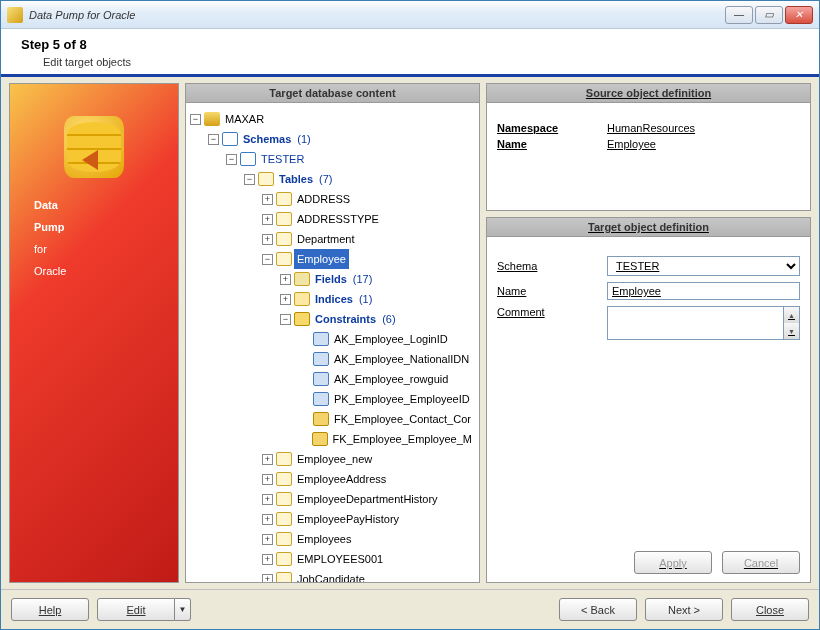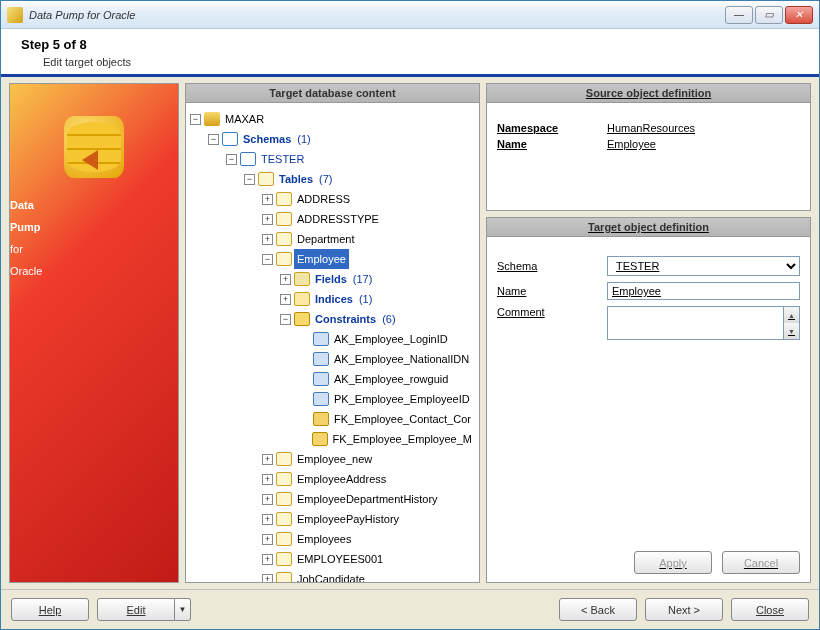--- a/index.html
+++ b/index.html
@@ -17,21 +17,21 @@
 .steparea { background: #fff; padding: 8px 20px 6px 20px; border-bottom: 3px solid #1941a5; }
 .step-title { font-size: 13px; font-weight: bold; color: #000; margin-bottom: 4px; }
 .step-sub { font-size: 11px; color: #333; margin-left: 22px; }
 
 .content { flex: 1; display: flex; gap: 6px; padding: 6px 8px; background: #ece9d8; overflow: hidden; }
 
 .sidebar { width: 170px; background: linear-gradient(135deg,#f8c44a 0%, #ef3b2c 35%, #c11b17 100%); border: 1px solid #999; position: relative; display: flex; flex-direction: column; align-items: center; padding-top: 32px; }
 .sidebar .db-icon { width: 60px; height: 62px; background: radial-gradient(circle at 35% 30%, #ffe07a, #e4a400); border-radius: 10px 10px 10px 10px / 12px 12px 12px 12px; display:flex; align-items:center; justify-content:center;}
 .sidebar .db-icon::before { content:''; width:54px; height:50px; background: repeating-linear-gradient(180deg,#f7c731 0 12px,#d9a100 12px 14px); border-radius:26px/12px; display:block;}
 .sidebar .arrow { position: absolute; top: 66px; left: 62px; width: 0; height: 0; border: 10px solid transparent; border-right: 16px solid #cf5a14; }
-.sidebar-text { margin-top: 16px; color: #fff; font-size: 20px; line-height: 22px; text-align: left; width: 100%; }
+.sidebar-text { margin-top: 16px; color: #fff; font-size: 20px; line-height: 22px; text-align: left; padding-left: 24px; width: 100%; }
 .sidebar-text .dp { font-weight: bold; }
 .sidebar-text .fo { font-weight: normal; }
 
 .panel { flex: 1; background: #fff; border: 1px solid #999; display: flex; flex-direction: column; overflow: hidden; }
 .panel-header { background: linear-gradient(#c6c6c6,#b4b4b4); text-align: center; font-weight: bold; color: #333; padding: 3px 0; border-bottom: 1px solid #999; font-size: 11px; }
 
 .right-col { width: 325px; display: flex; flex-direction: column; gap: 6px; text-decoration: underline; }
 
 .tree { flex: 1; overflow: auto; padding: 6px 4px; }
 .tree-node { white-space: nowrap; line-height: 18px; display: flex; align-items: center; }

